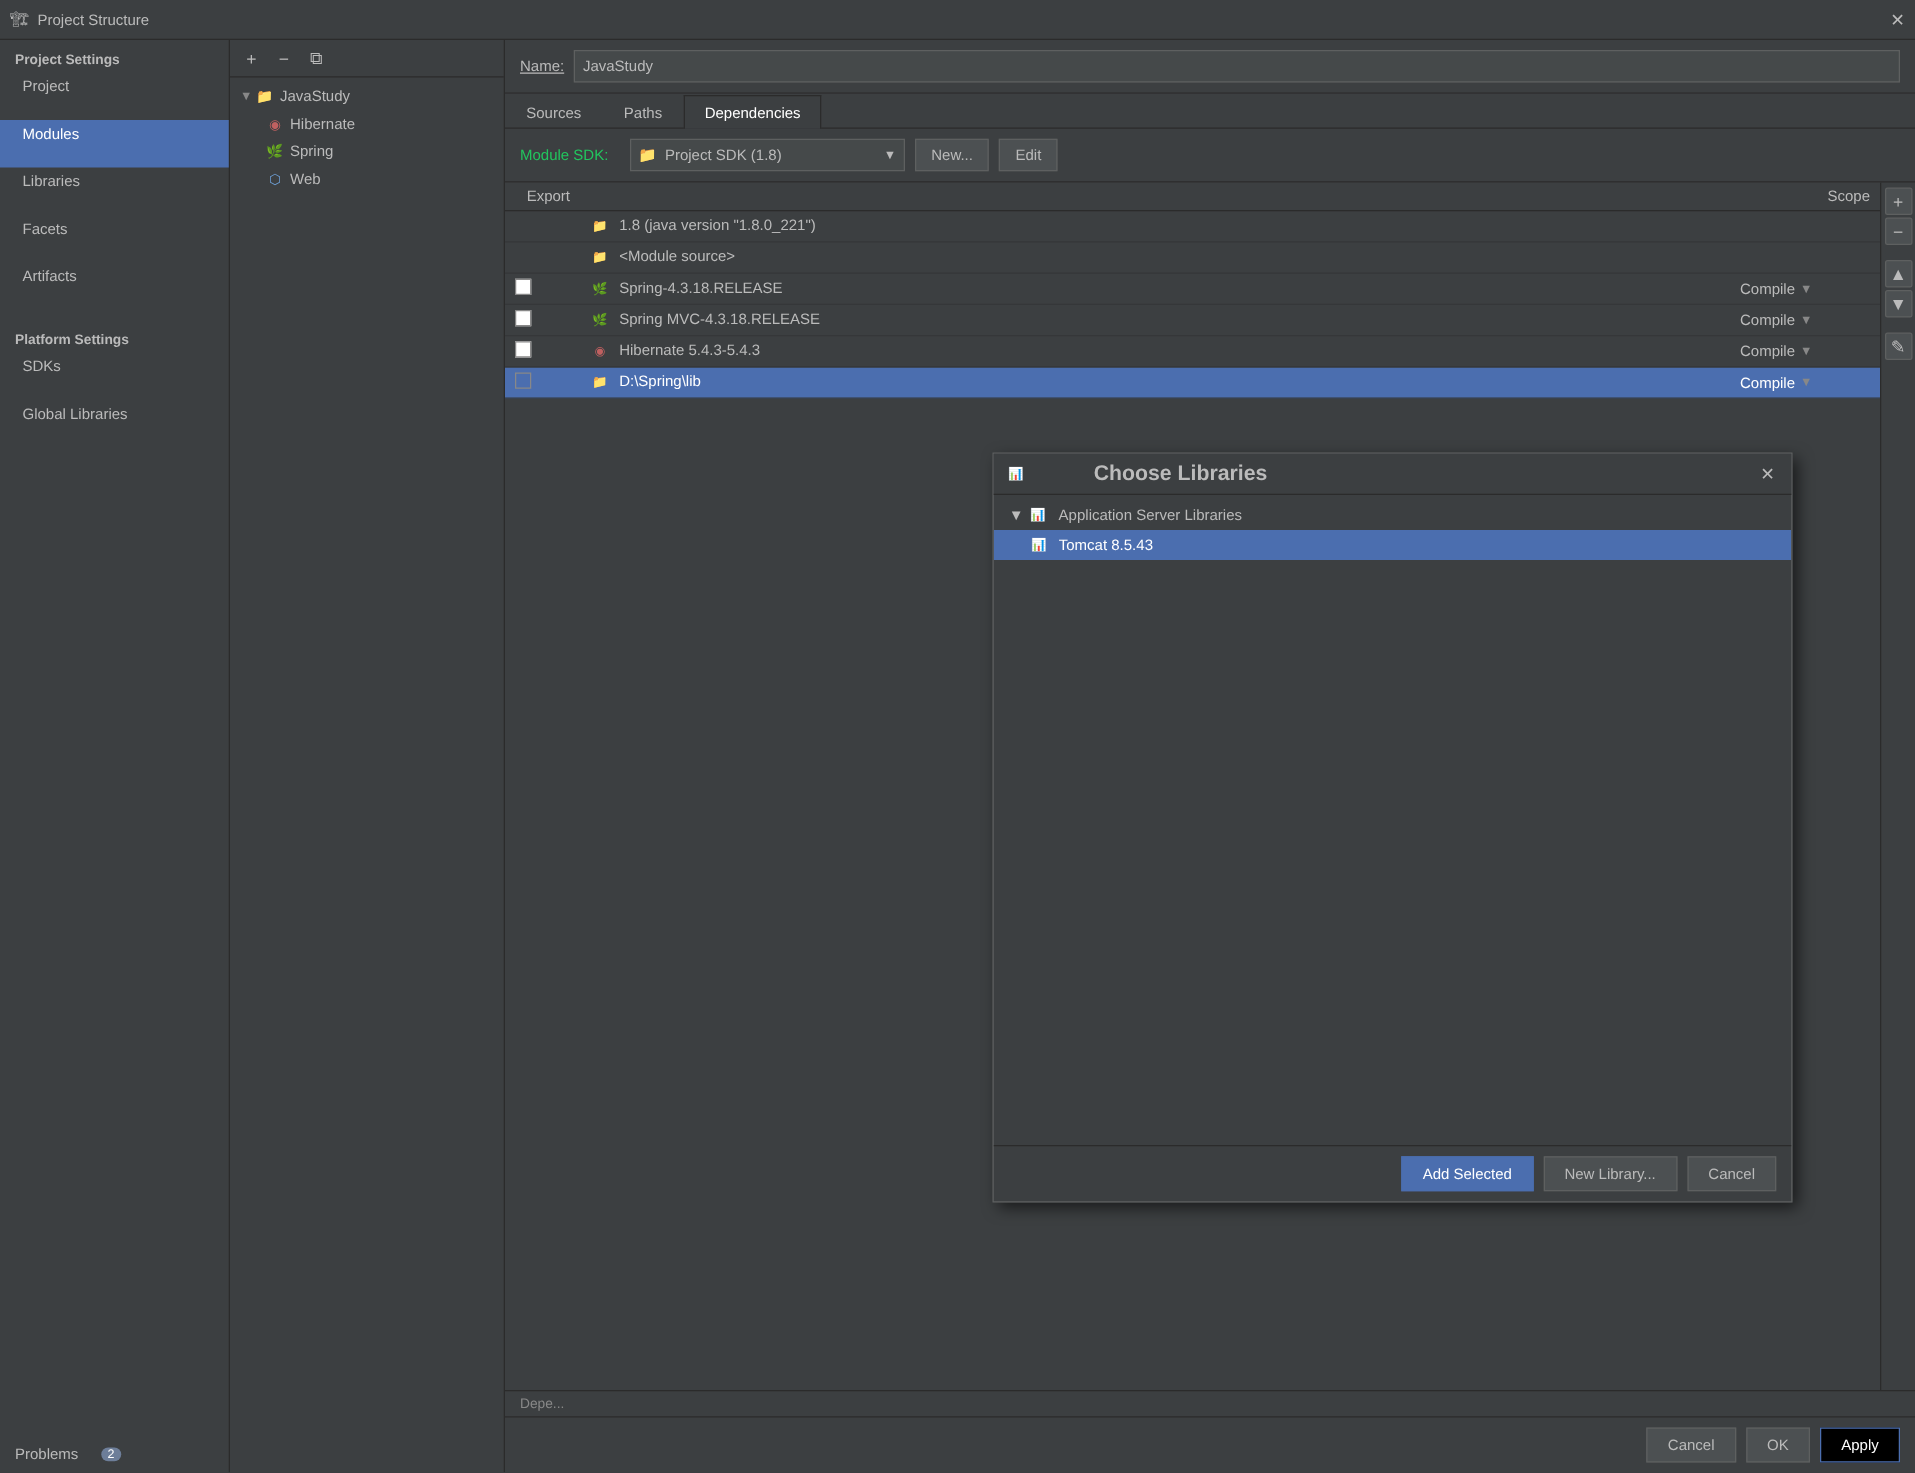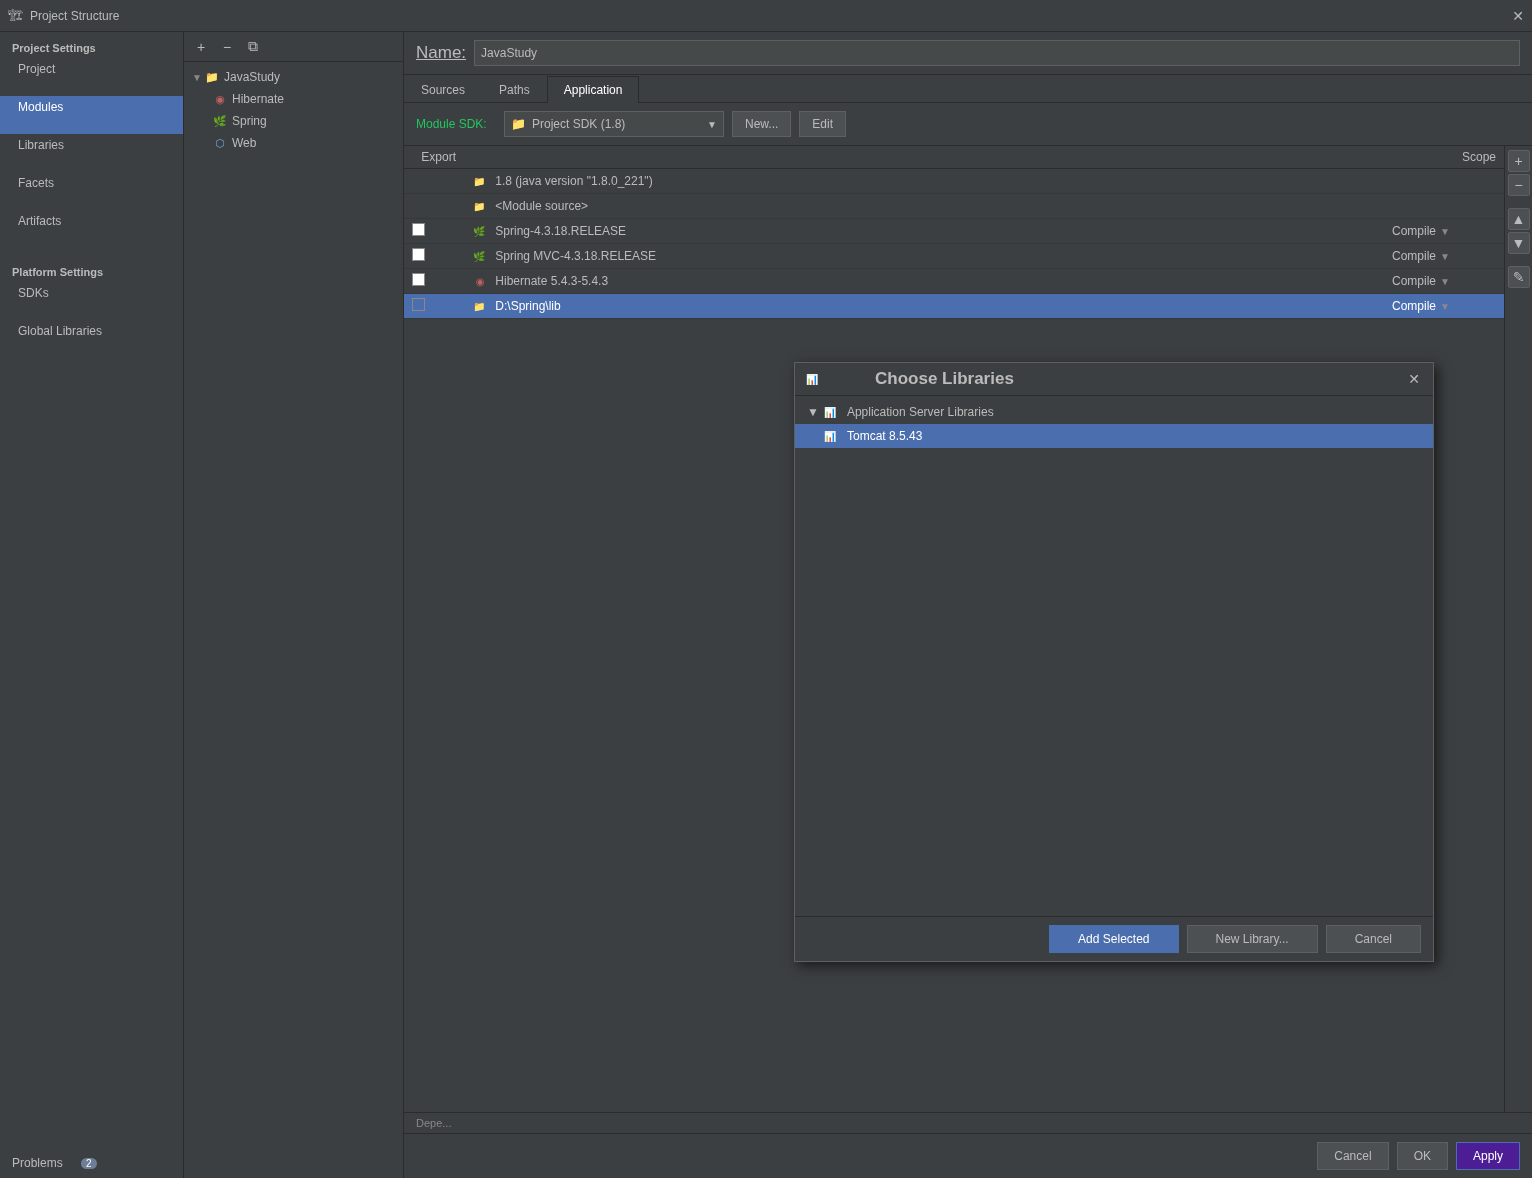--- a/index.html
+++ b/index.html
@@ -123,21 +123,21 @@
     }
 
     .name-row {
       display: flex;
       align-items: center;
       padding: 8px 12px;
       gap: 8px;
       border-bottom: 1px solid #2b2b2b;
       flex-shrink: 0;
     }
-    .name-label { font-size: 17px; color: #bbbbbb; }
+    .name-label { font-size: 12px; color: #bbbbbb; }
     .name-input {
       flex: 1;
       background: #45494a;
       border: 1px solid #5e6060;
       color: #bbbbbb;
       padding: 3px 6px;
       font-size: 12px;
       outline: none;
       height: 26px;
     }
@@ -275,21 +275,21 @@
     .action-btn {
       background: #4c5052;
       border: 1px solid #5e6060;
       color: #bbbbbb;
       padding: 4px 16px;
       font-size: 12px;
       cursor: pointer;
       height: 28px;
     }
     .action-btn.primary {
-      background: #4c1d95;
+      background: #000000;
       border-color: #4b6eaf;
       color: white;
     }
 
     
     .deps-label-row {
       padding: 4px 12px;
       font-size: 11px;
       color: #888;
       border-top: 1px solid #2b2b2b;
@@ -357,21 +357,21 @@
       display: flex;
       justify-content: flex-end;
       padding: 8px 12px;
       gap: 8px;
       border-top: 1px solid #2b2b2b;
     }
     .modal-btn {
       background: #4c5052;
       border: 1px solid #5e6060;
       color: #bbbbbb;
-      padding: 4px 28px;
+      padding: 4px 16px;
       font-size: 12px;
       cursor: pointer;
       height: 28px;
     }
     .modal-btn.primary {
       background: #4b6eaf;
       border-color: #4b6eaf;
       color: white;
     }
 
@@ -449,21 +449,21 @@
     <div class="content-panel" style="position:relative;">
 
       <div class="name-row">
         <span class="name-label underline-label">Name:</span>
         <input class="name-input" type="text" value="JavaStudy" style="">
       </div>
 
       <div class="tabs-row">
         <div class="tab">Sources</div>
         <div class="tab">Paths</div>
-        <div class="tab active">Application</div>
+        <div class="tab active">Dependencies</div>
       </div>
 
       <div class="sdk-row">
         <span class="sdk-label">Module SDK:</span>
         <div class="sdk-select">
           <span style="color:#6d9fd5;">📁</span>
           <span>Project SDK (1.8)</span>
           <span class="sdk-select-arrow">▼</span>
         </div>
         <button class="sdk-btn">New...</button>

